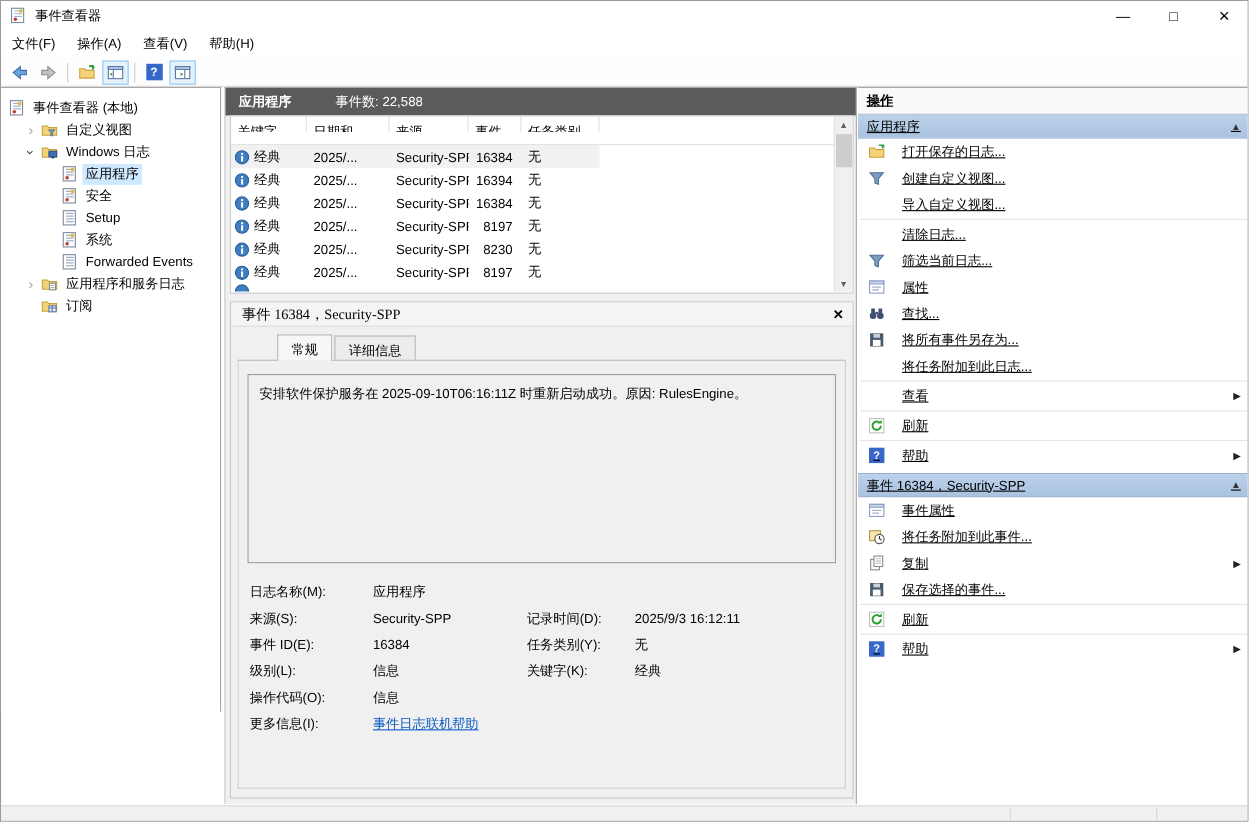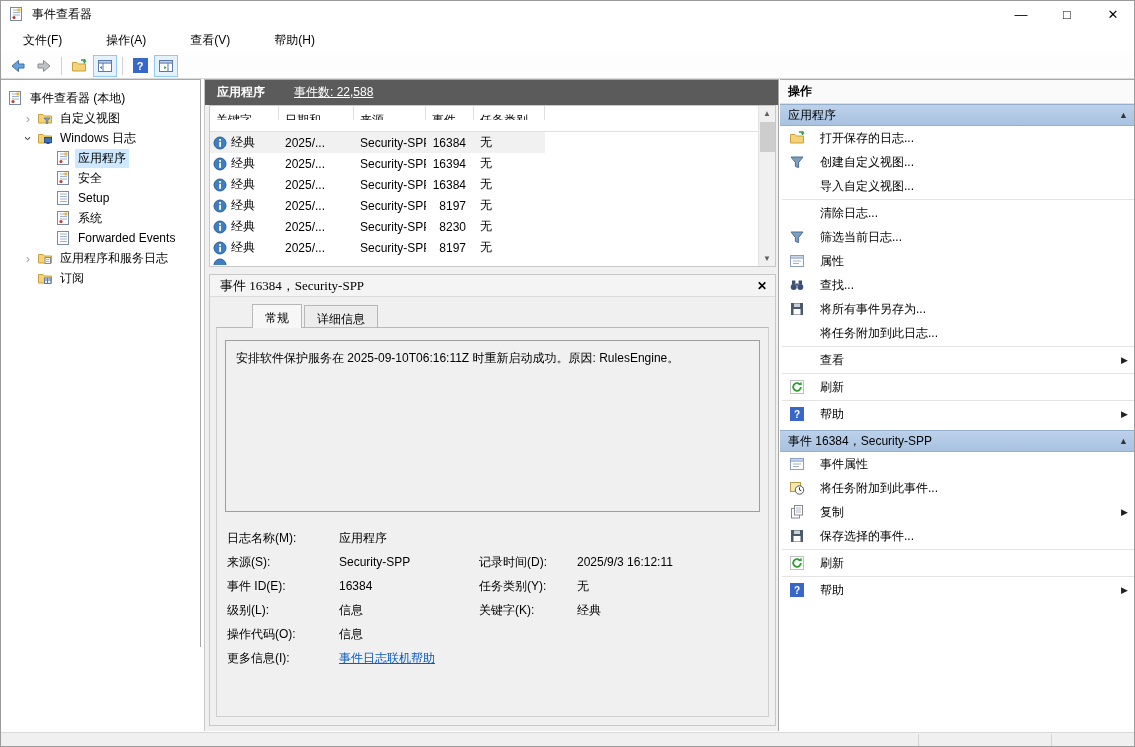--- a/index.html
+++ b/index.html
@@ -13,45 +13,45 @@
 
   
   .titlebar { position:absolute; left:0; top:0; width:1135px; height:26px; background:#fff; display:flex; align-items:center;text-align:right; }
   .titlebar .app-title { margin-left:8px; }
   .win-controls { position:absolute; right:0; top:0; height:26px; display:flex; }
   .win-btn { width:46px; height:26px; display:flex; align-items:center; justify-content:center; font-size:13px; color:#000; }
   .icon16 { width:16px; height:16px; display:inline-block; vertical-align:middle; }
 
   
   .menubar { position:absolute; left:0; top:26px; width:1135px; height:26px; background:#fff; display:flex; align-items:center; }
-  .menu-item { padding:4px 22px; }
+  .menu-item { padding:4px 10px; }
 
   
   .toolbar { position:absolute; left:0; top:52px; width:1135px; height:26px; background:#fdfdfd; border-bottom:1px solid #d9d9d9; display:flex; align-items:center; padding-left:4px; }
   .tb-btn { width:24px; height:22px; display:flex; align-items:center; justify-content:center; margin:0 1px; border:1px solid transparent; }
   .tb-btn.pressed { background:#e5f1fb; border:1px solid #90c8f6; }
   .tb-sep { width:1px; height:18px; background:#d0d0d0; margin:0 4px; }
   .tree-pane  { position:absolute; left:0; top:78px; width:200px; height:568px; background:#fff; border-right:1px solid #a8a8a8; border-top:1px solid #a8a8a8; overflow:hidden; }
   .center-pane{ position:absolute; left:203px; top:78px; width:575px; height:652px; background:#f0f0f0; border-top:1px solid #a8a8a8; border-left:1px solid #c8c8c8; border-right:1px solid #a8a8a8; }
-  .action-pane{ position:absolute; left:779px; top:78px; width:356px; height:652px; background:#fff; border-top:1px solid #a8a8a8; }
+  .action-pane{ position:absolute; left:779px; top:78px; width:356px; height:652px; background:#fff; border-top:1px solid #a8a8a8;text-decoration:underline; }
   .statusbar  { position:absolute; left:0; top:731px; width:1135px; height:16px; background:#f0f0f0; border-top:1px solid #d9d9d9; }
   .statusbar .sep { position:absolute; top:1px; width:1px; height:14px; background:#d5d5d5; }
 
   
   .tree-row { height:20px; display:flex; align-items:center; white-space:nowrap; }
   .tree-row .chev { width:14px; text-align:center; color:#a6a6a6; font-size:13px; display:inline-block; }
   .tree-row .chev.open { transform:rotate(90deg); color:#404040; }
   .tree-row .ticon { margin:0 4px 0 2px; }
   .tree-label { padding:1px 3px; }
   .tree-row.selected .tree-label { background:#cde8ff; }
   .d0 { padding-left:4px; } .d1 { padding-left:20px; } .d2 { padding-left:52px; }
 
   
   .list-header-bar { height:25px; background:#5b5b5b; color:#fff; display:flex; align-items:center; padding-left:12px; }
-  .list-header-bar .cnt { margin-left:29px;text-decoration:underline; }
+  .list-header-bar .cnt { margin-left:40px; }
   .list-wrap { position:absolute; left:4px; top:25px; width:567px; height:162px; background:#fff; border:1px solid #c8c8c8; overflow:hidden; }
   .cols { display:flex; height:26px; border-bottom:1px solid #e0e0e0; background:#fff; }
   .col-h { padding:6px 4px 0 6px; border-right:1px solid #e0e0e0; height:14px; white-space:nowrap; overflow:hidden; }
   .c-kw{width:69px;} .c-date{width:75px;} .c-src{width:72px;} .c-id{width:48px;} .c-cat{width:71px;}
   .lrow { display:flex; height:21px; align-items:center; width:335px; }
   .lrow.sel { background:#f1f1f1; }
   .lrow span { white-space:nowrap; overflow:hidden; }
   .lrow .c-kw { display:flex; align-items:center; padding-left:3px; }
   .lrow .c-kw svg { margin-right:4px; flex:0 0 auto; }
   .lrow .c-date,.lrow .c-src,.lrow .c-cat { padding-left:6px; }

